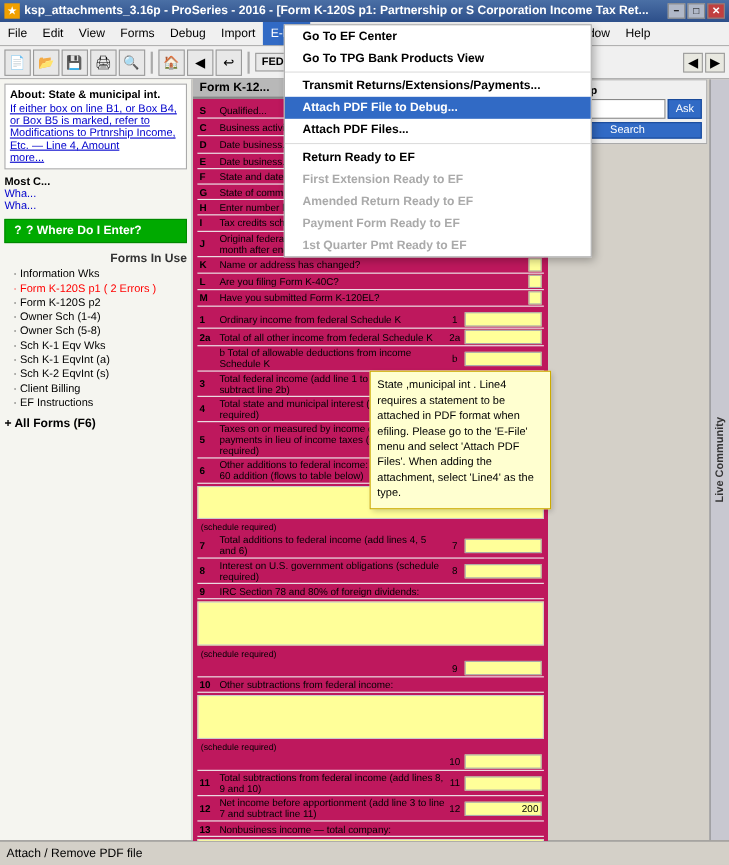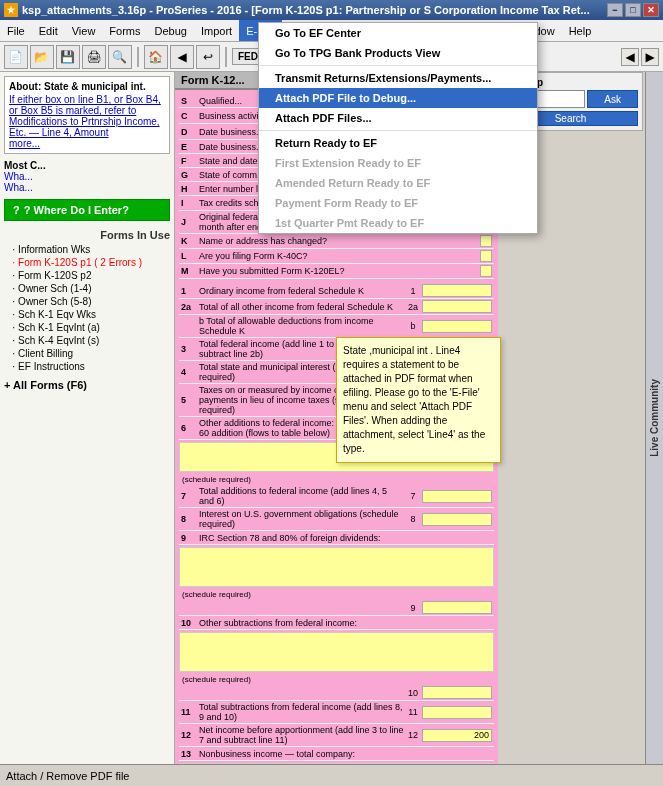--- a/index.html
+++ b/index.html
@@ -226,21 +226,21 @@
       flex: 1;
       height: 18px;
       border: 1px solid #888;
       font-size: 10px;
       padding: 1px 3px;
     }
     .ask-btn {
       background: #316ac5;
       color: white;
       border: 1px solid #1a4a9a;
-      padding: 1px 16px;
+      padding: 1px 6px;
       font-size: 10px;
       cursor: pointer;
     }
     .search-btn {
       background: #316ac5;
       color: white;
       border: 1px solid #1a4a9a;
       padding: 1px 6px;
       font-size: 10px;
       cursor: pointer;
@@ -441,40 +441,40 @@
 
     <div class="forms-section">
       <div class="forms-section-title">Forms In Use</div>
       <div class="form-item">· Information Wks</div>
       <div class="form-item error">· Form K-120S p1 <span class="error-count">( 2 Errors )</span></div>
       <div class="form-item">· Form K-120S p2</div>
       <div class="form-item">· Owner Sch (1-4)</div>
       <div class="form-item">· Owner Sch (5-8)</div>
       <div class="form-item">· Sch K-1 Eqv Wks</div>
       <div class="form-item">· Sch K-1 EqvInt (a)</div>
-      <div class="form-item">· Sch K-4 EqvInt (s)</div>
+      <div class="form-item">· Sch K-2 EqvInt (s)</div>
       <div class="form-item">· Client Billing</div>
       <div class="form-item">· EF Instructions</div>
     </div>
 
     <div class="all-forms">+ All Forms (F6)</div>
   </div>
 
   <div class="content-area">
 
     <div class="search-help" style="position:absolute; top:0; right:20px; width:145px; background:#f0f0f0; border:1px solid #aaa; padding:4px; z-index:10;">
       <div style="font-size:10px; font-weight:bold; margin-bottom:2px;">rch Help</div>
       <div class="search-input-row">
         <input class="search-field" type="text" style="width: 65px;">
         <button class="ask-btn">Ask</button>
       </div>
       <button class="search-btn" style="width:100%;">Search</button>
     </div>
 
-    <div class="form-area" style="position:absolute; left:0; top:0; right:165px; bottom:0; overflow-y:auto; background:#f9a8d4;">
+    <div class="form-area" style="position:absolute; left:0; top:0; right:165px; bottom:0; overflow-y:auto; background:#be185d;">
 
       <div style="background:#b8b8b8; padding:2px 6px; font-size:11px; font-weight:bold; border-bottom:2px solid #888; display:flex; justify-content:space-between;">
         <span>Form K-12...</span>
         <span>ome Tax Retu...</span>
       </div>
 
       <div class="form-content">
 
         <div class="section-line">
           <div class="line-num">S</div>

